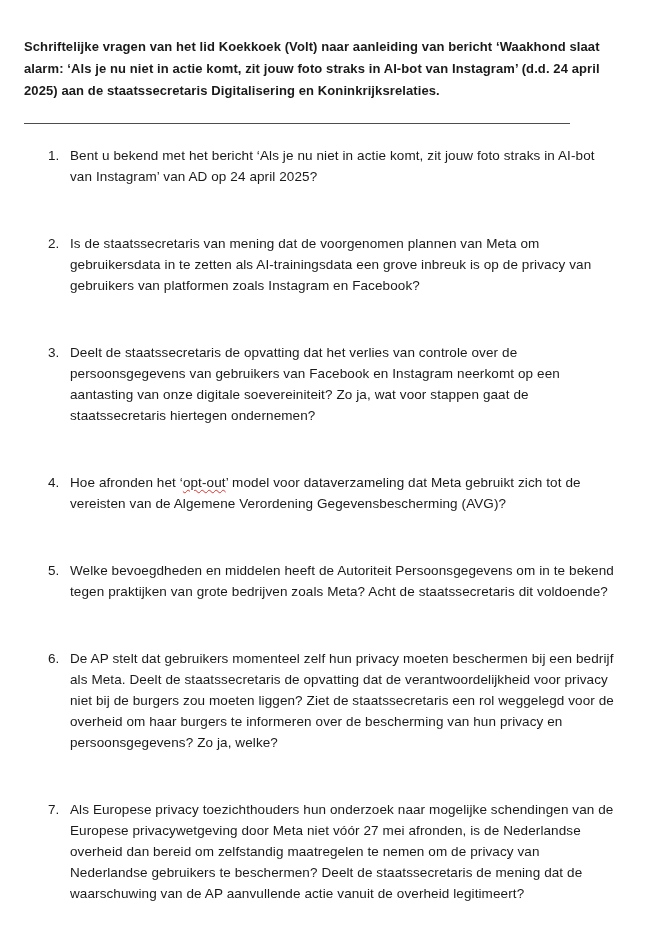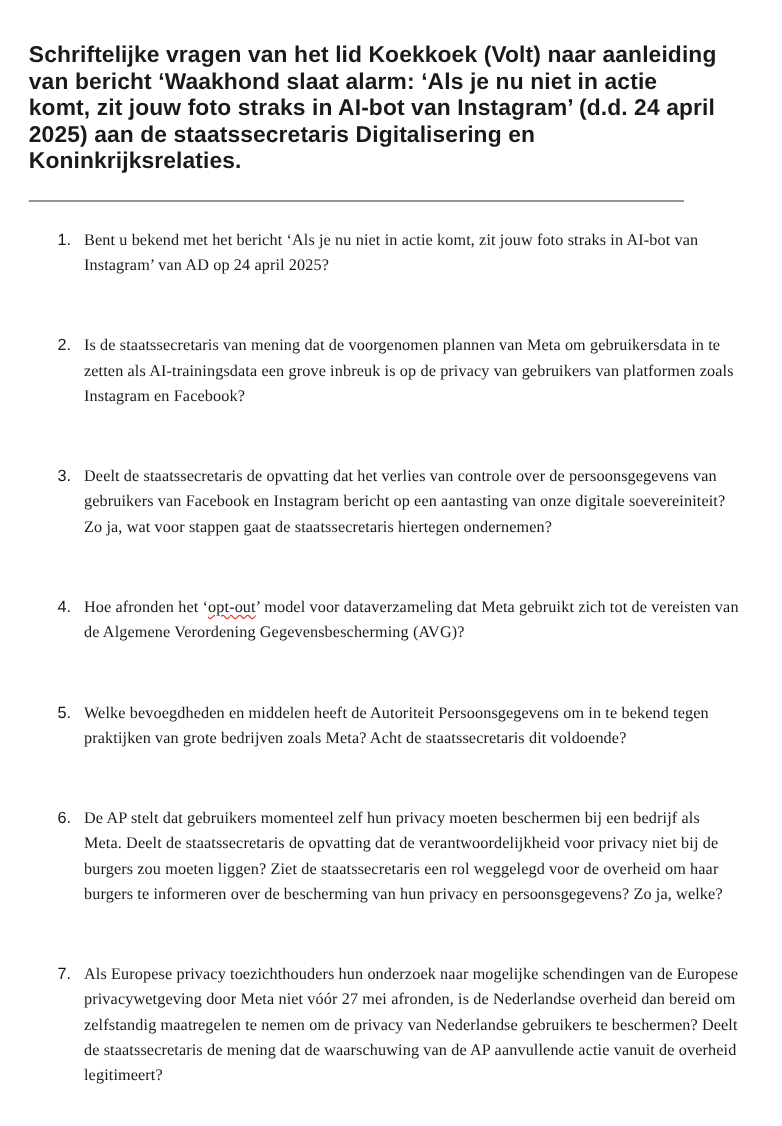--- a/index.html
+++ b/index.html
@@ -12,21 +12,21 @@
     width: 652px;
     min-height: 938px;
     box-sizing: border-box;
     background: var(--page-bg, #ffffff);
     color: var(--text-color, #1a1a1a);
     font-family: "Liberation Sans", sans-serif;
     padding: 36px 34px 40px 24px;
   }
   .doc-header {
     margin: 0;
-    font-size: 19px;
+    font-size: 13px;
     font-weight: 700;
     line-height: 22px;
     max-width: 578px;
     letter-spacing: 0.1px;
   }
   .divider {
     border: none;
     border-top: 1px solid #4d4d4d;
     width: 546px;
     margin: 21px 0 0 0;
@@ -48,21 +48,20 @@
     width: 22px;
     font-size: 13.5px;
     line-height: 21px;
   }
   .text {
     flex: 1 1 auto;
     max-width: 548px;
     font-size: 13.5px;
     line-height: 21px;
     letter-spacing: 0.1px;
-    font-family: Liberation Serif, serif;
   }
   .spell-error {
     text-decoration-line: underline;
     text-decoration-style: wavy;
     text-decoration-color: var(--spell-color, #e0322d);
     text-decoration-thickness: 1px;
     text-underline-offset: 2px;
   }
 </style>
 </head>
@@ -81,21 +80,21 @@
       <span class="text">Bent u bekend met het bericht ‘Als je nu niet in actie komt, zit jouw foto straks in AI-bot van Instagram’ van AD op 24 april 2025?</span>
     </li>
 
     <li class="question">
       <span class="num">2.</span>
       <span class="text">Is de staatssecretaris van mening dat de voorgenomen plannen van Meta om gebruikersdata in te zetten als AI-trainingsdata een grove inbreuk is op de privacy van gebruikers van platformen zoals Instagram en Facebook?</span>
     </li>
 
     <li class="question">
       <span class="num">3.</span>
-      <span class="text">Deelt de staatssecretaris de opvatting dat het verlies van controle over de persoonsgegevens van gebruikers van Facebook en Instagram bericht op een aantasting van onze digitale soevereiniteit? Zo ja, wat voor stappen gaat de staatssecretaris hiertegen ondernemen?</span>
+      <span class="text">Deelt de staatssecretaris de opvatting dat het verlies van controle over de persoonsgegevens van gebruikers van Facebook en Instagram neerkomt op een aantasting van onze digitale soevereiniteit? Zo ja, wat voor stappen gaat de staatssecretaris hiertegen ondernemen?</span>
     </li>
 
     <li class="question">
       <span class="num">4.</span>
       <span class="text"><span>Hoe afronden het ‘</span><span class="spell-error">opt-out</span><span>’ model voor dataverzameling dat Meta gebruikt zich tot de vereisten van de Algemene Verordening Gegevensbescherming (AVG)?</span></span>
     </li>
 
     <li class="question">
       <span class="num">5.</span>
       <span class="text">Welke bevoegdheden en middelen heeft de Autoriteit Persoonsgegevens om in te bekend tegen praktijken van grote bedrijven zoals Meta? Acht de staatssecretaris dit voldoende?</span>

